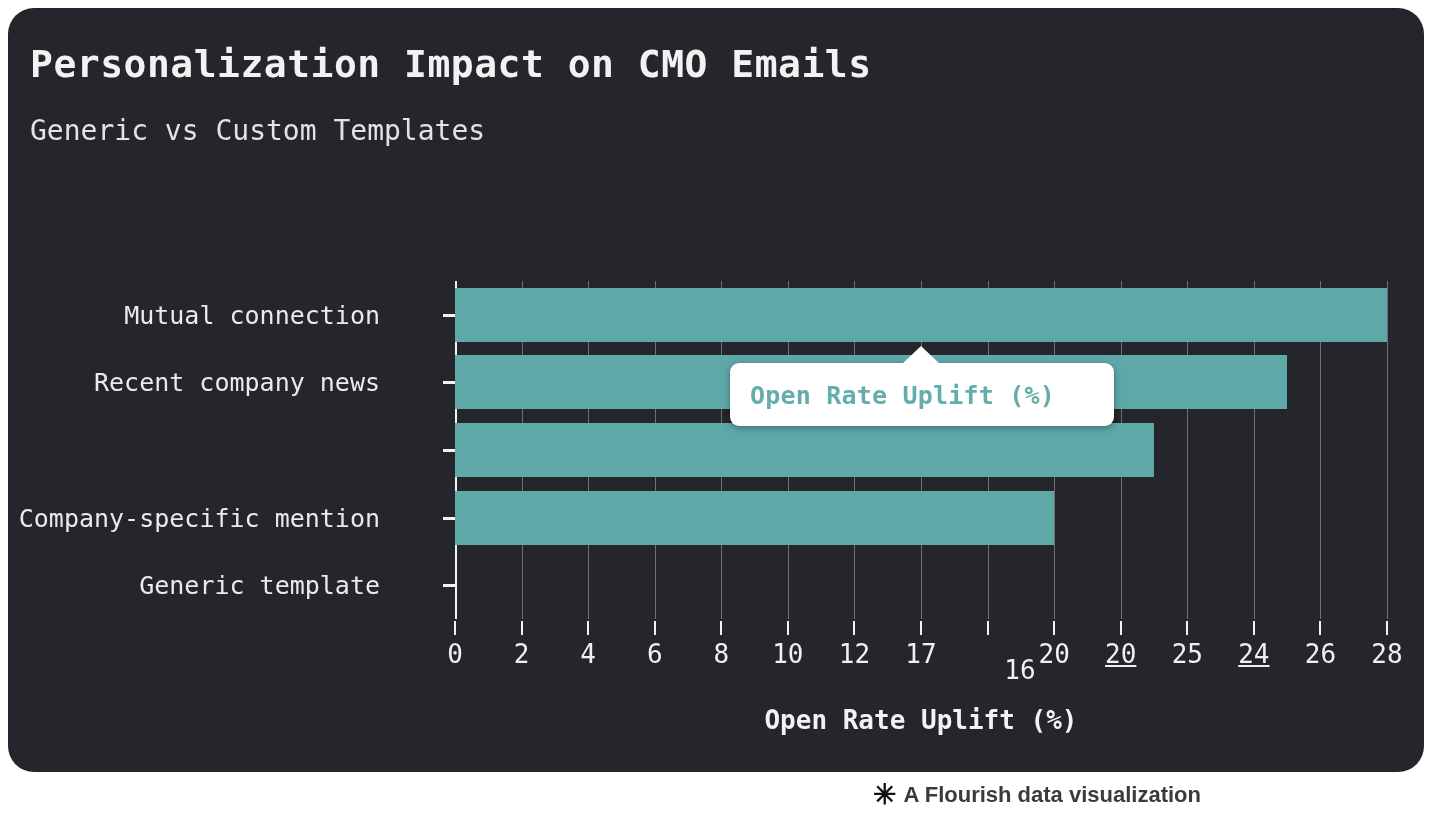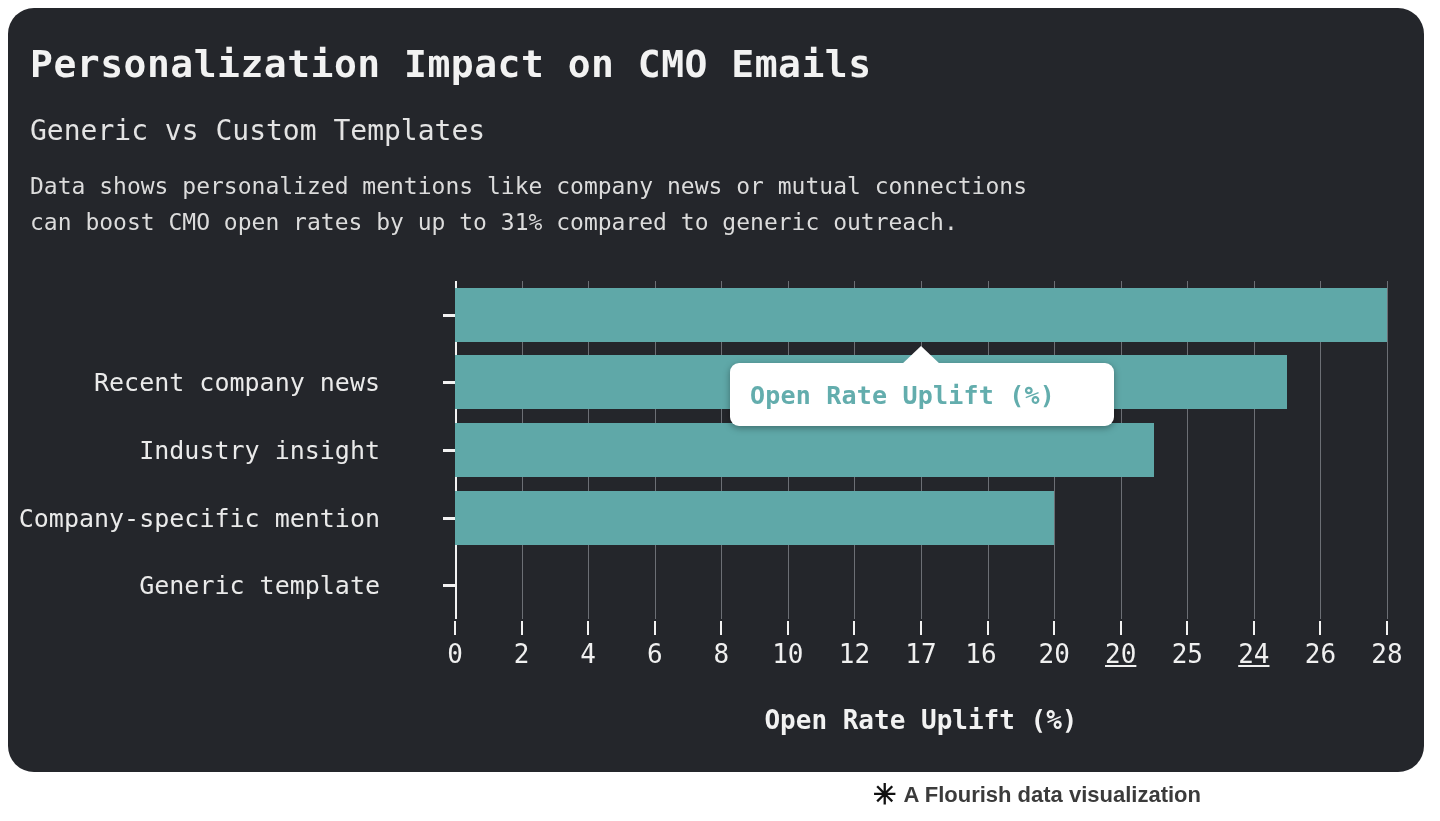--- a/index.html
+++ b/index.html
@@ -158,22 +158,20 @@
 <body>
 
 <div id="root">
 
   <div class="card">
 
     <div class="chart-title">Personalization Impact on CMO Emails</div>
 
     <div class="chart-subtitle">Generic vs Custom Templates</div>
 
-    <div class="chart-desc">Data shows personalized mentions like company news or mutual connections
-can boost CMO open rates by up to 31% compared to generic outreach.</div>
 
     <div class="plot" id="plot">
         <div class="gridline zero" style="left: 0px;"></div>
         <div class="xtick" style="left: 0px;"></div>
         <div class="xlabel" style="left: 0px;">0</div>
         <div class="gridline" style="left: 66.5714px;"></div>
         <div class="xtick" style="left: 66.5714px;"></div>
         <div class="xlabel" style="left: 66.5714px;">2</div>
         <div class="gridline" style="left: 133.143px;"></div>
         <div class="xtick" style="left: 133.143px;"></div>
@@ -188,21 +186,21 @@
         <div class="xtick" style="left: 332.857px;"></div>
         <div class="xlabel" style="left: 332.857px;">10</div>
         <div class="gridline" style="left: 399.429px;"></div>
         <div class="xtick" style="left: 399.429px;"></div>
         <div class="xlabel" style="left: 399.429px;">12</div>
         <div class="gridline" style="left: 466px;"></div>
         <div class="xtick" style="left: 466px;"></div>
         <div class="xlabel" style="left: 466px;">17</div>
         <div class="gridline" style="left: 532.571px;"></div>
         <div class="xtick" style="left: 532.571px;"></div>
-        <div class="xlabel" style="left: 526px;">16</div>
+        <div class="xlabel" style="left: 565px; margin-top: 16px;">16</div>
         <div class="gridline" style="left: 599.143px;"></div>
         <div class="xtick" style="left: 599.143px;"></div>
         <div class="xlabel" style="left: 599.143px;">20</div>
         <div class="gridline" style="left: 665.714px;"></div>
         <div class="xtick" style="left: 665.714px;"></div>
         <div class="xlabel" style="left: 665.714px; text-decoration: underline;">20</div>
         <div class="gridline" style="left: 732.286px;"></div>
         <div class="xtick" style="left: 732.286px;"></div>
         <div class="xlabel" style="left: 732.286px;">25</div>
         <div class="gridline" style="left: 798.857px;"></div>
@@ -211,30 +209,30 @@
         <div class="gridline" style="left: 865.429px;"></div>
         <div class="xtick" style="left: 865.429px;"></div>
         <div class="xlabel" style="left: 865.429px;">26</div>
         <div class="gridline" style="left: 932px;"></div>
         <div class="xtick" style="left: 932px;"></div>
         <div class="xlabel" style="left: 932px;">28</div>
         <div class="bar-row" style="top: 6.8px; height: 54px; width: 932px;">
           <div class="bar" style="width: 932px; background: rgb(95, 168, 168);"></div>
         </div>
         <div class="ytick" style="top: 32.8px;"></div>
+        <div class="ylabel" style="top: 33.8px;">Mutual connection</div>
         <div class="bar-row" style="top: 74.4px; height: 54px; width: 932px;">
           <div class="bar" style="width: 832.143px; background: rgb(95, 168, 168);"></div>
         </div>
         <div class="ytick" style="top: 100.4px;"></div>
         <div class="ylabel" style="top: 101.4px;">Recent company news</div>
         <div class="bar-row" style="top: 142px; height: 54px; width: 932px;">
           <div class="bar" style="width: 699px; background: rgb(95, 168, 168);"></div>
         </div>
         <div class="ytick" style="top: 168px;"></div>
-        <div class="ylabel" style="top: 169px;">Industry insight</div>
         <div class="bar-row" style="top: 209.6px; height: 54px; width: 932px;">
           <div class="bar" style="width: 599.143px; background: rgb(95, 168, 168);"></div>
         </div>
         <div class="ytick" style="top: 235.6px;"></div>
         <div class="ylabel" style="top: 236.6px;">Company-specific mention</div>
         <div class="bar-row" style="top: 277.2px; height: 54px; width: 932px;">
           <div class="bar" style="width: 0px; background: rgb(95, 168, 168);"></div>
         </div>
         <div class="ytick" style="top: 303.2px;"></div>
         <div class="ylabel" style="top: 304.2px;">Generic template</div>

